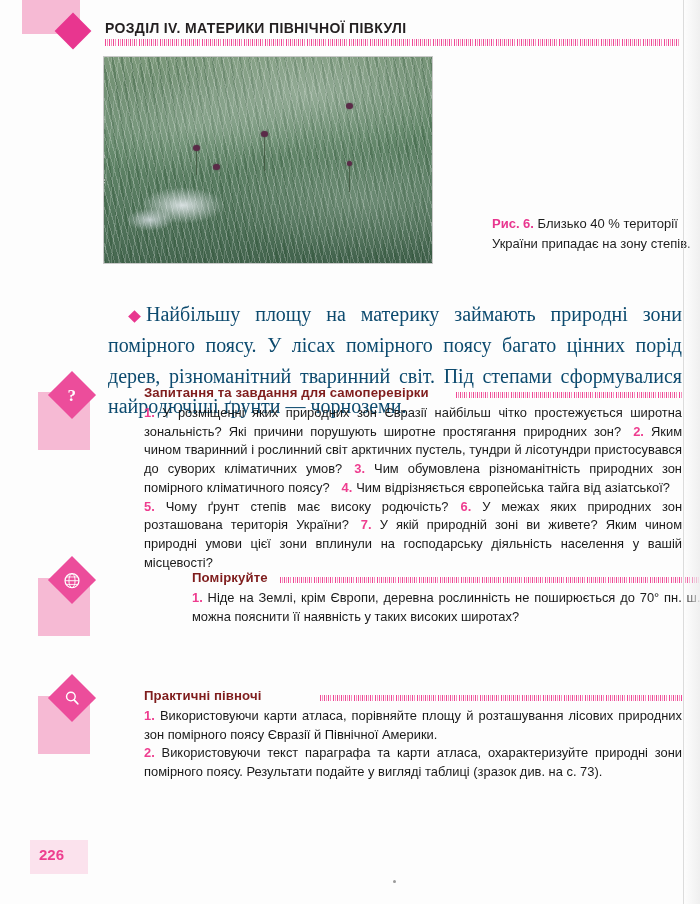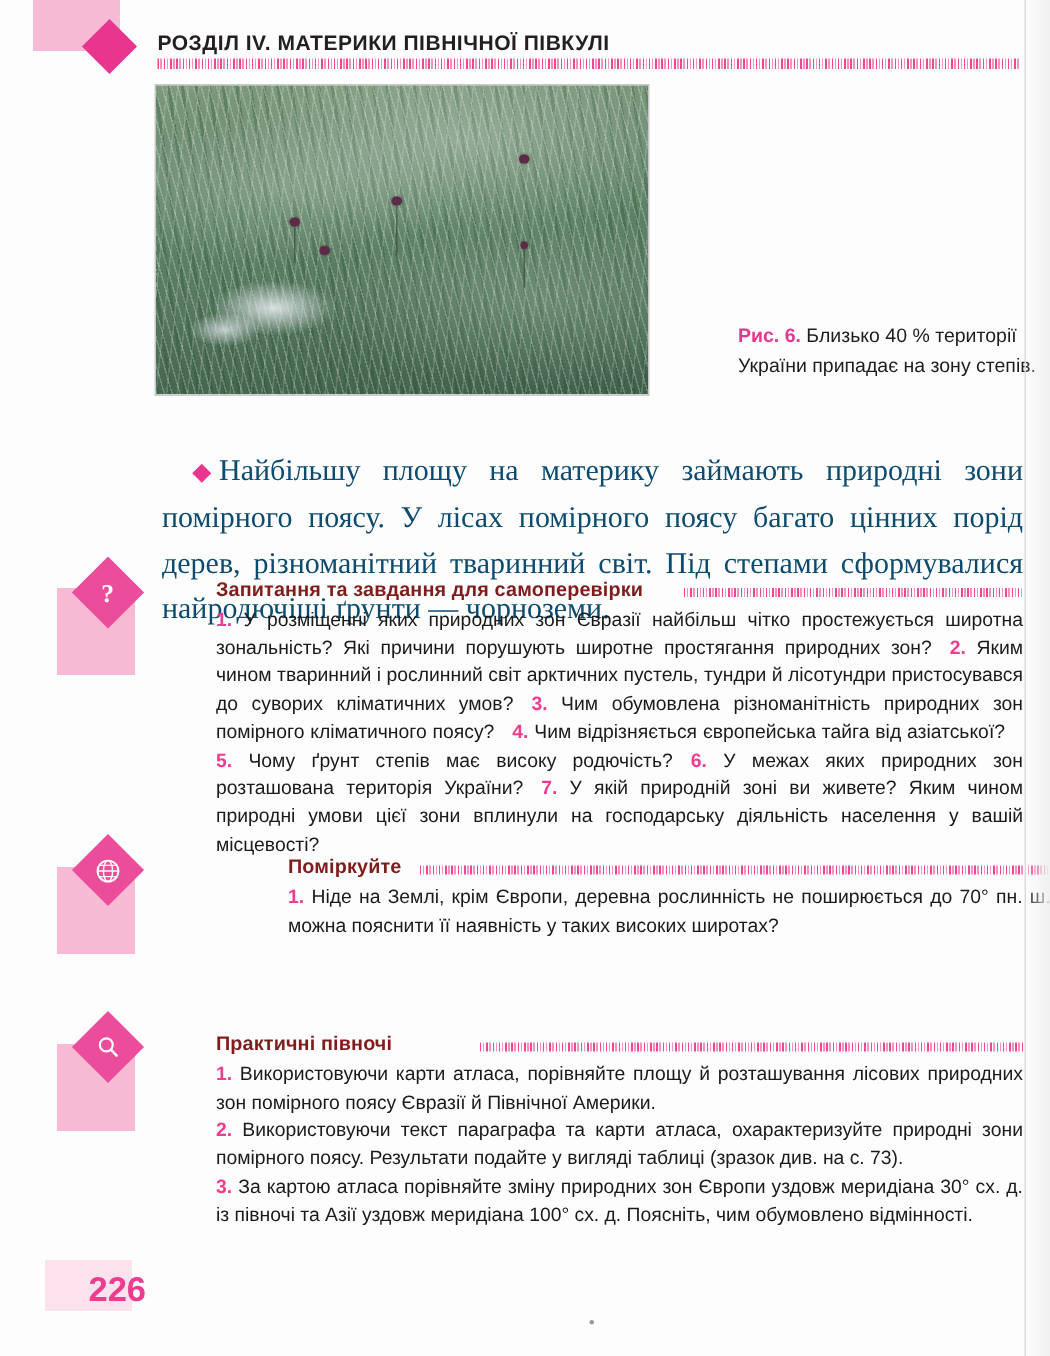--- a/index.html
+++ b/index.html
@@ -244,25 +244,24 @@
     color: #ee3d8f;
     font-weight: bold;
   }
   .gap { display: inline-block; width: 12px; }
 
   
   .page-no {
     position: absolute;
     left: 39px;
     top: 846px;
-    font-size: 23px;
+    font-size: 15px;
     font-weight: bold;
     color: #ee3d8f;
     font-family: "Liberation Sans", sans-serif;
-    margin-left: 20px;
   }
   .page-no-block {
     left: 30px;
     top: 840px;
     width: 58px;
     height: 34px;
     opacity: .35;
   }
 
   
@@ -374,21 +373,20 @@
   </div>
 
   <div class="sect" style="top:688px;">
     <div class="sect-head">
       <span class="sect-title">Практичні півночі</span>
       <span class="rule rule-inline" style="width:362px;"></span>
     </div>
     <div class="sect-body">
       <div><span class="qnum">1.</span><span> Використовуючи карти атласа, порівняйте площу й розташування лісових природних зон помірного поясу Євразії й Північної Америки.</span></div>
       <div><span class="qnum">2.</span><span> Використовуючи текст параграфа та карти атласа, охарактеризуйте природні зони помірного поясу. Результати подайте у вигляді таблиці (зразок див. на с. 73).</span></div>
-      <div><span class="qnum">3.</span><span> За картою атласа порівняйте зміну природних зон Європи уздовж меридіана 30° сх. д. із півночі та Азії уздовж меридіана 100° сх. д. Поясніть, чим обумовлено відмінності.</span></div>
     </div>
   </div>
 
   <div class="pink-block page-no-block"></div>
   <div class="page-no">226</div>
 
   <div class="bottom-dot"></div>
   <div class="binding"></div>
   <div class="edge-shade"></div>
 

